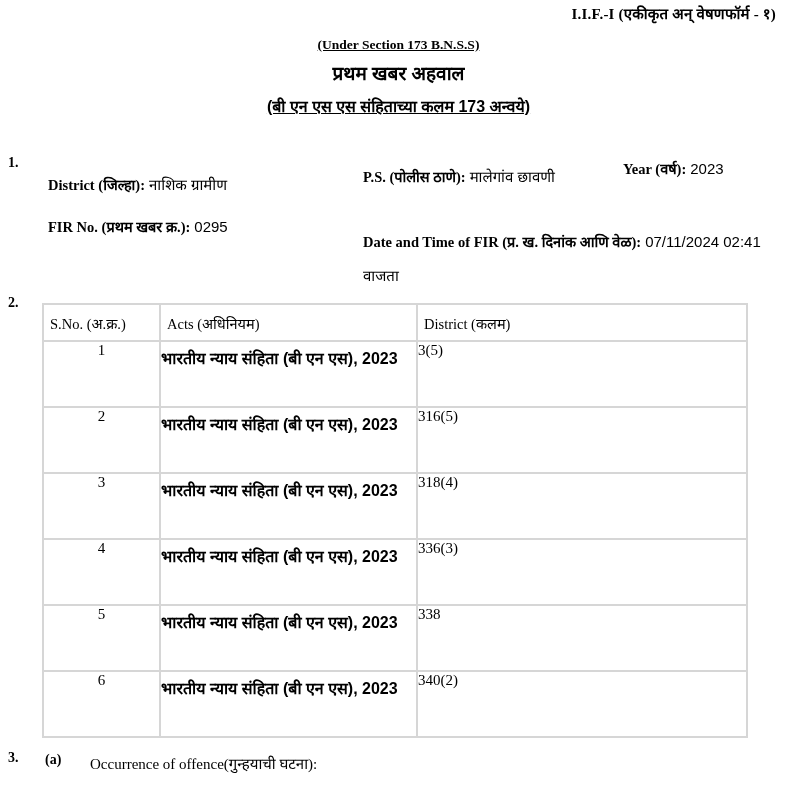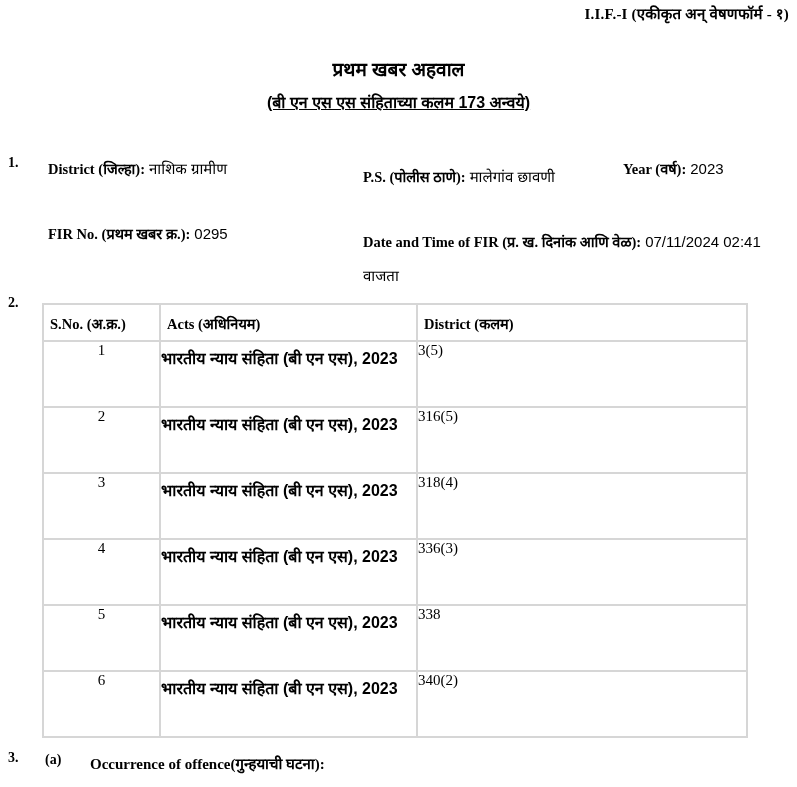--- a/index.html
+++ b/index.html
@@ -8,21 +8,21 @@
     position: relative;
     background: #ffffff;
     color: #000000;
     font-family: "Liberation Serif", serif;
     overflow: hidden;
   }
 
   
   .iif-line {
     position: absolute;
-    top: 3px; right: 8px;
+    top: 3px; right: 21px;
     font-weight: bold;
     font-size: 15px;
     letter-spacing: 0.2px;
   }
 
   
   .title-block {
     position: absolute;
     top: 32px; left: 0; width: 100%;
     text-align: center;
@@ -33,21 +33,21 @@
     letter-spacing: 0.6px;
     text-decoration: underline;
   }
   .subtitle-en {
     margin-top: 5px;
     font-weight: bold;
     font-size: 13.5px;
     text-decoration: underline;
   }
   .title-mr {
-    margin-top: 24px;
+    margin-top: 7px;
     font-weight: bold;
     font-size: 19px;
     font-family: "Liberation Sans", sans-serif;
   }
   .subtitle-mr {
     margin-top: 9px;
     font-weight: bold;
     font-size: 16px;
     font-family: "Liberation Sans", sans-serif;
     text-decoration: underline;
@@ -64,24 +64,24 @@
     font-weight: bold;
     font-size: 14.5px;
   }
   .val {
     font-family: "Liberation Sans", sans-serif;
     font-size: 15px;
     font-weight: normal;
   }
   .field { position: absolute; line-height: 33px; }
 
-  #district-field { left: 48px; top: 152px; width: 310px; }
+  #district-field { left: 48px; top: 168px; width: 310px; }
   #ps-field       { left: 363px; top: 160px; width: 245px; }
   #year-field     { left: 623px; top: 152px; width: 165px; }
-  #firno-field    { left: 48px; top: 217px; width: 310px; }
+  #firno-field    { left: 48px; top: 210px; width: 310px; }
   #datetime-field { left: 363px; top: 225px; width: 425px; }
 
   
   #acts-table {
     position: absolute;
     left: 42px; top: 303px;
     width: 704px;
     border-collapse: collapse;
     table-layout: fixed;
   }
@@ -91,21 +91,21 @@
     overflow: hidden;
   }
   #acts-table col.c-sno { width: 117px; }
   #acts-table col.c-act { width: 257px; }
   #acts-table col.c-sec { width: 330px; }
   #acts-table th {
     height: 31px;
     text-align: left;
     vertical-align: middle;
     font-size: 14.5px;
-    font-weight: bold;
+    font-weight: normal;
     padding: 2px 6px;
   }
   #acts-table td { height: 64px; vertical-align: top; }
   td.cell-sno {
     text-align: center;
     font-size: 15px;
     padding-top: 5px;
   }
   td.cell-act {
     font-family: "Liberation Sans", sans-serif;
@@ -122,30 +122,31 @@
   
   #sec3-sub {
     position: absolute;
     left: 45px; top: 752px;
     font-weight: bold;
     font-size: 14px;
   }
   #occurrence-label {
     position: absolute;
     left: 90px; top: 753px;
-    font-weight: bold;
+    font-weight: normal;
     font-size: 15px;
   }
 </style>
 </head>
 <body>
 
 <div class="iif-line">I.I.F.-I (एकीकृत अन् वेषणफॉर्म - १)</div>
 
 <div class="title-block">
+  <div class="subtitle-en">(Under Section 173 B.N.S.S)</div>
   <div class="title-mr">प्रथम खबर अहवाल</div>
   <div class="subtitle-mr">(बी एन एस एस संहिताच्या कलम 173 अन्वये)</div>
 </div>
 
 <div class="item-no" style="top:155px;">1.</div>
 
 <div class="field" id="district-field">
   <span class="lbl">District (जिल्हा):</span>
   <span class="val">नाशिक ग्रामीण</span>
 </div>

